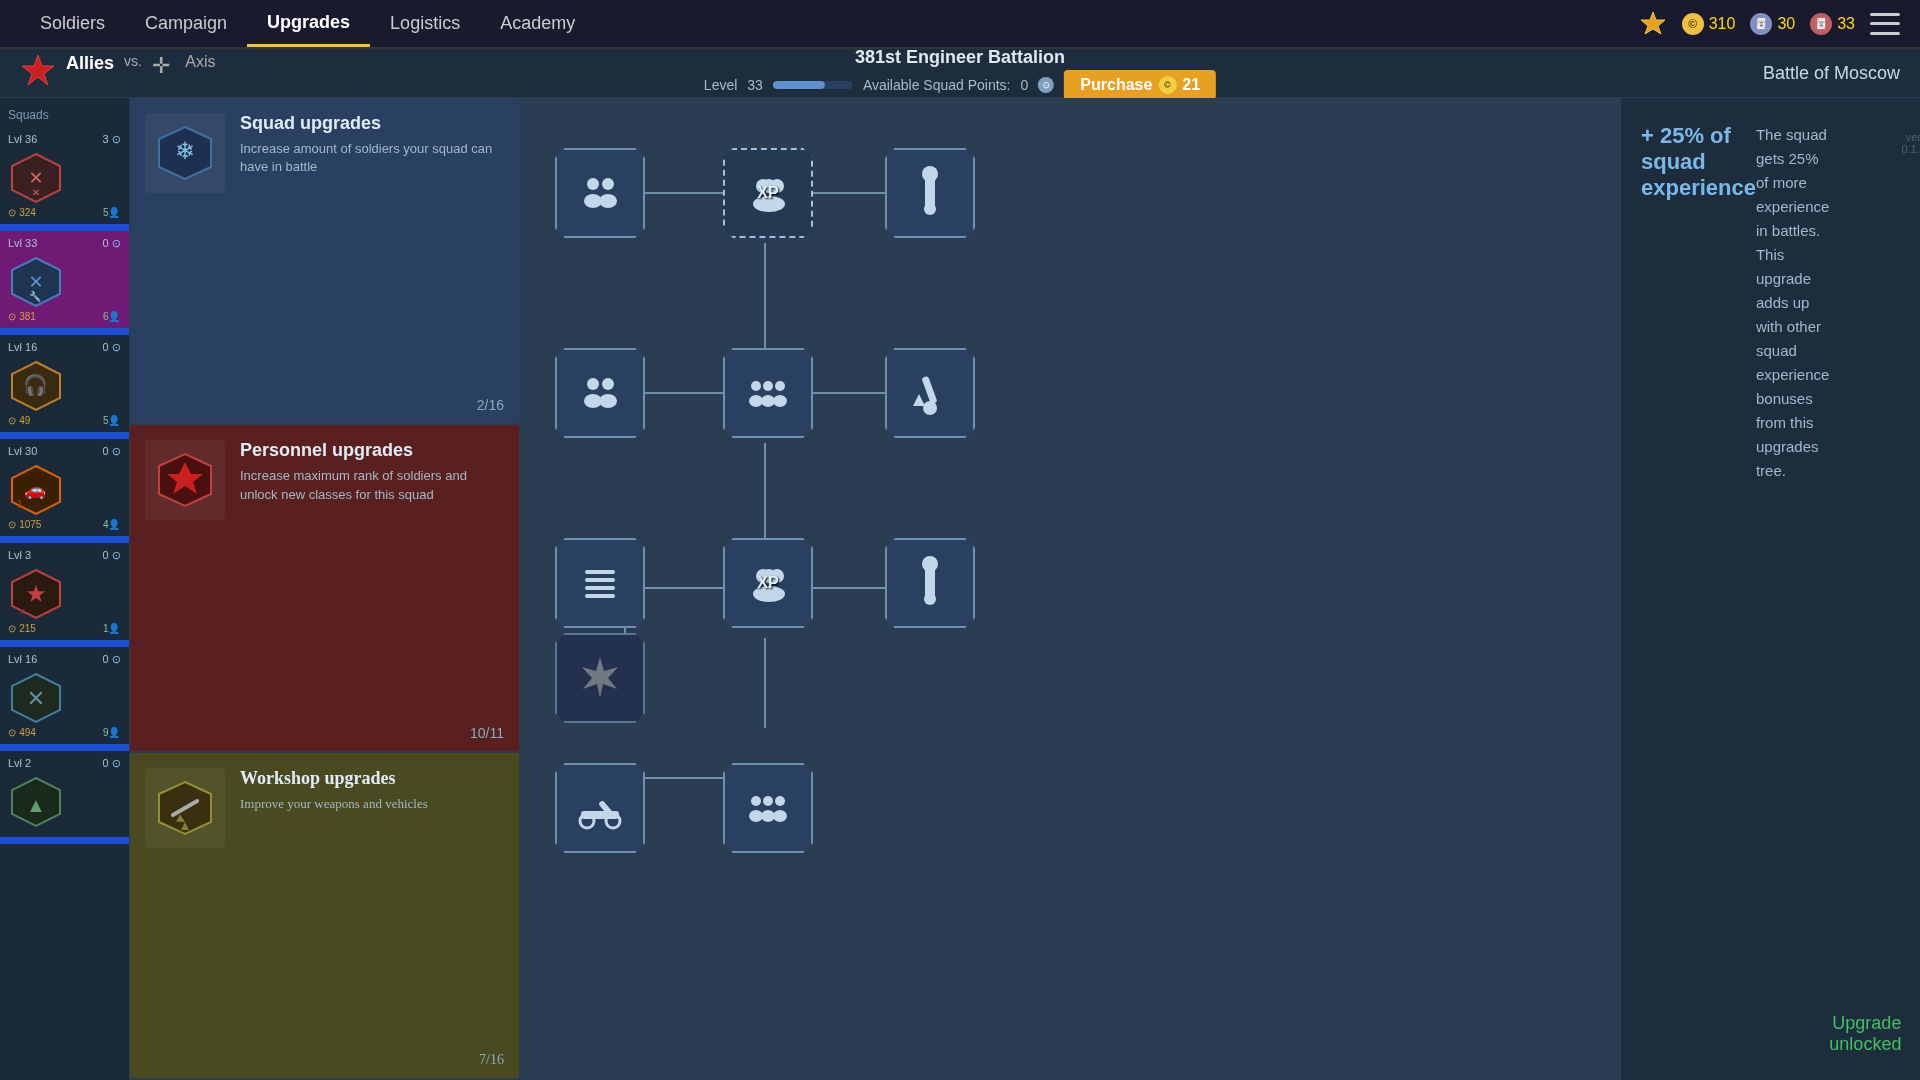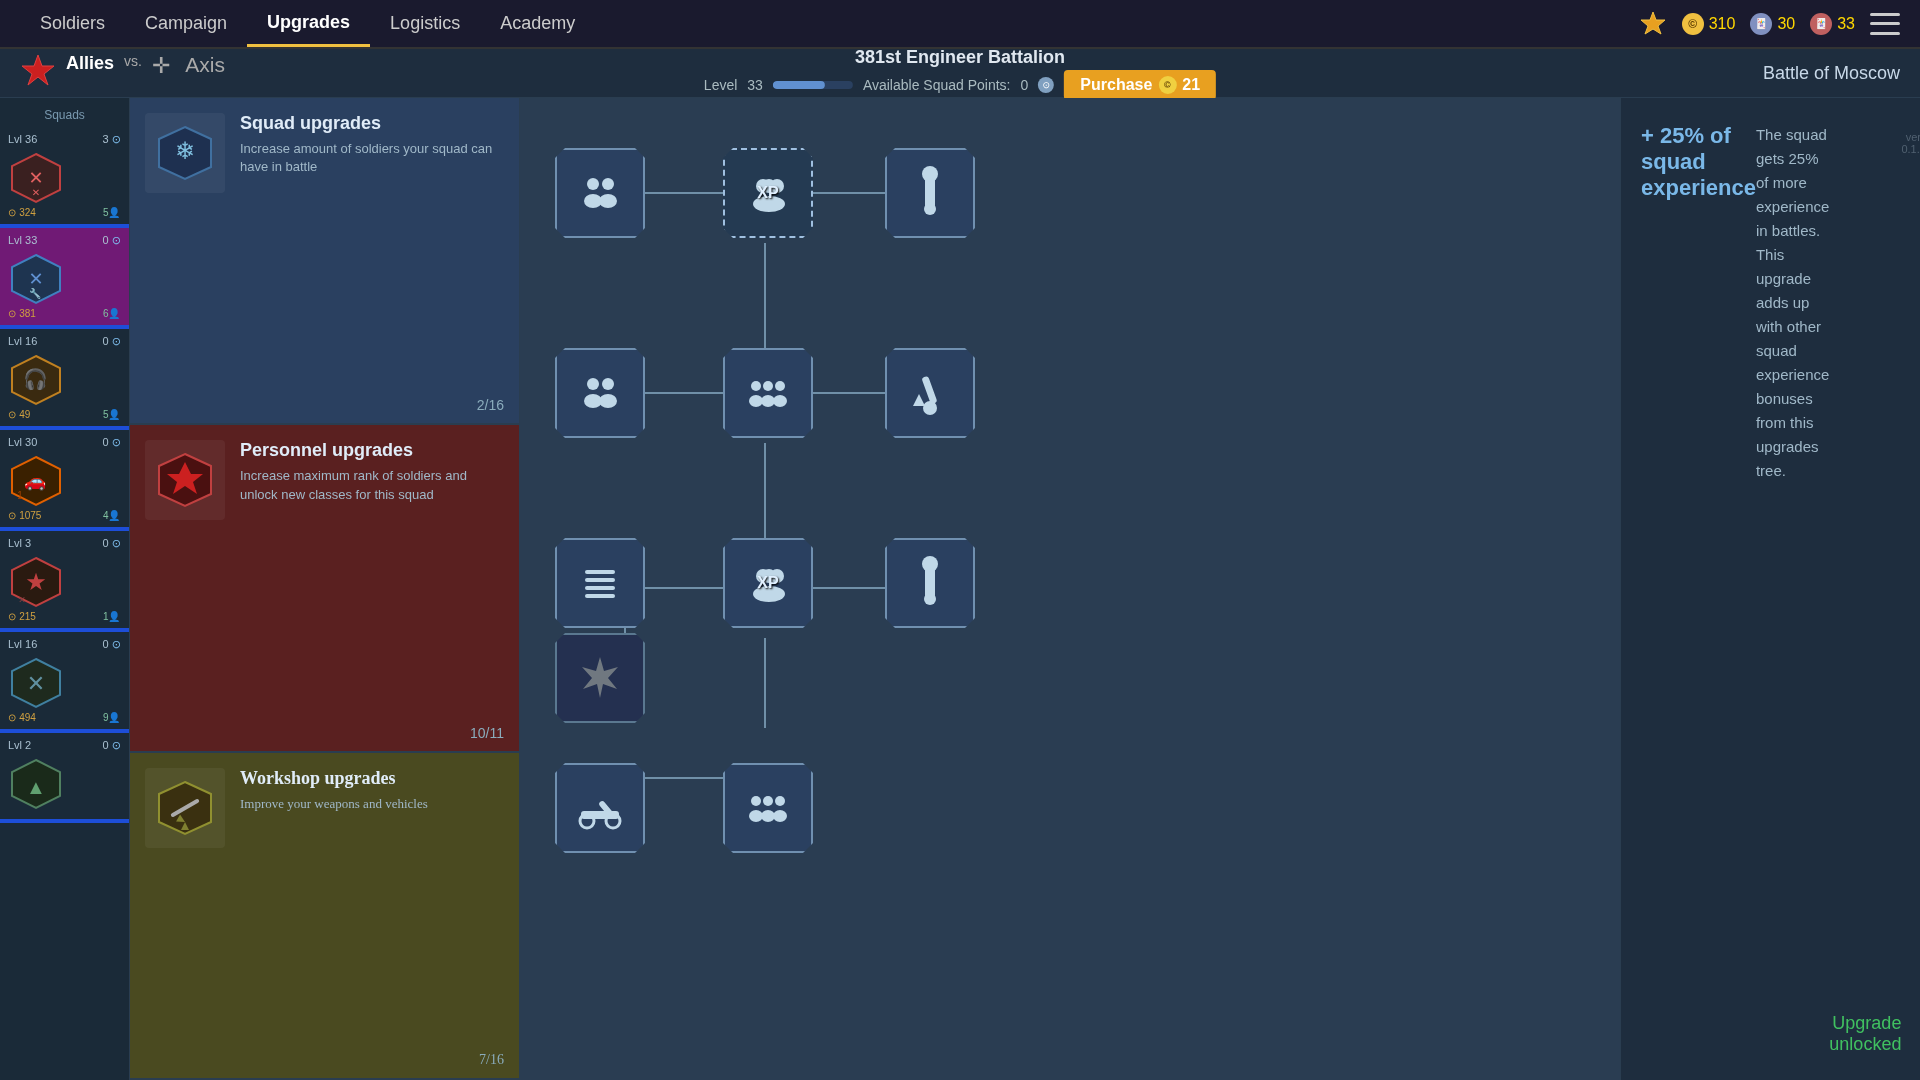--- a/index.html
+++ b/index.html
@@ -84,21 +84,21 @@
       gap: 10px;
     }
     .faction-label { font-size: 18px; color: #fff; font-weight: bold; }
     .vs-label { font-size: 14px; color: #aaa; }
     .axis-cross {
       display: inline-block;
       font-size: 22px;
       color: #aaa;
       margin-right: 5px;
     }
-    .axis-label { font-size: 21px; color: #aaa; }
+    .axis-label { font-size: 16px; color: #aaa; }
     .battalion-info {
       position: absolute;
       left: 50%;
       transform: translateX(-50%);
       text-align: center;
     }
     .battalion-name { font-size: 18px; color: #e0e8f0; font-weight: bold; }
     .battalion-sub {
       display: flex;
       align-items: center;
@@ -166,21 +166,21 @@
     #squads-sidebar {
       width: 130px;
       background: #1a2a38;
       border-right: 1px solid #2a3d50;
       overflow-y: auto;
       padding: 5px 0;
     }
     .squad-item {
       padding: 6px 8px;
       cursor: pointer;
-      border-bottom: 4px solid #1d4ed8;
+      border-bottom: 7px solid #1d4ed8;
       position: relative;
     }
     .squad-item.active { background: #701a75; }
     .squad-item-header {
       display: flex;
       justify-content: space-between;
       font-size: 11px;
       color: #aac0d0;
       margin-bottom: 4px;
     }
@@ -410,21 +410,21 @@
       </button>
     </div>
   </div>
 
   <span class="battle-name">Battle of Moscow</span>
 </div>
 
 <div id="main">
 
   <div id="squads-sidebar">
-    <div style="font-size:12px;color:#7a9ab0;padding:5px 8px;text-align:center;">Squads</div>
+    <div style="font-size:12px;color:#7a9ab0;padding:5px 8px;">Squads</div>
 
     <div class="squad-item">
       <div class="squad-item-header">
         <span>Lvl 36</span>
         <span><span>3</span> <span style="color:#80c0f0">⊙</span></span>
       </div>
       <div class="squad-badge">
         <svg viewBox="0 0 52 52" fill="none">
           <polygon points="26,2 50,14 50,38 26,50 2,38 2,14" fill="#3a2020" stroke="#c04040" stroke-width="2"></polygon>
           <text x="26" y="32" text-anchor="middle" font-size="18" fill="#e06060">✕</text>

